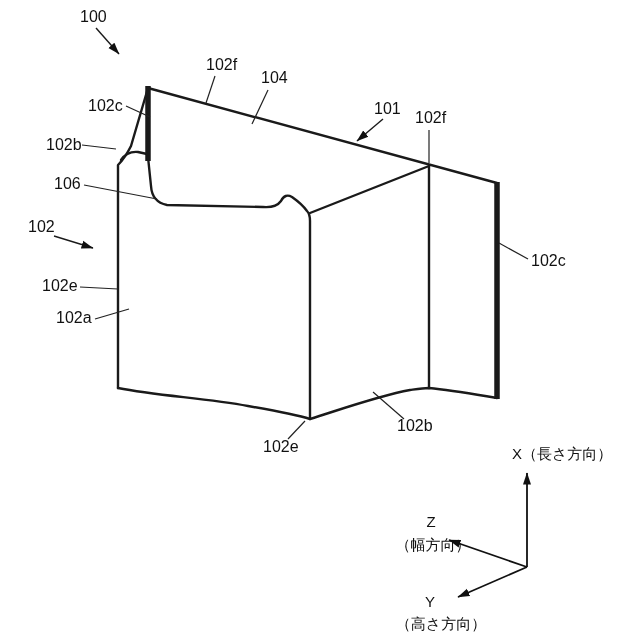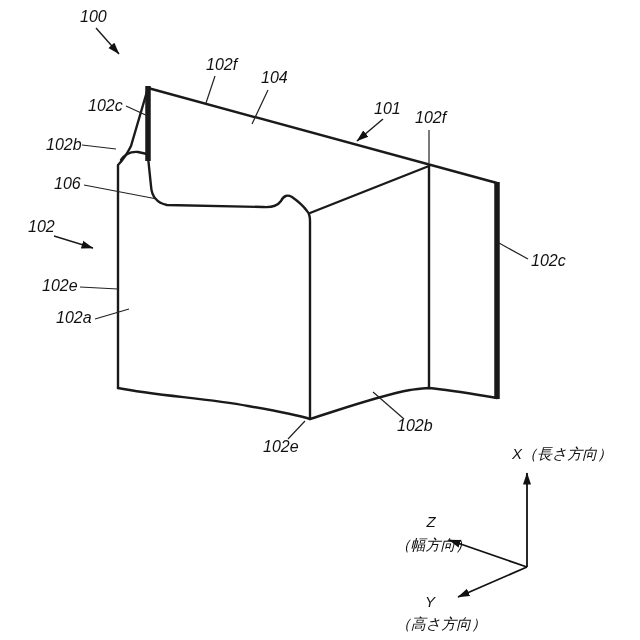--- a/index.html
+++ b/index.html
@@ -9,21 +9,20 @@
     width: 640px;
     height: 640px;
     overflow: hidden;
     font-family: "Liberation Sans", sans-serif;
   }
   .stage {
     position: relative;
     width: 640px;
     height: 592px;
     background: #ffffff;
-    font-style: italic;
   }
   svg { display: block; }
   .outline {
     stroke: #1a1a1a;
     stroke-width: 2.4;
     fill: none;
     stroke-linecap: round;
     stroke-linejoin: round;
   }
   .thickedge {

